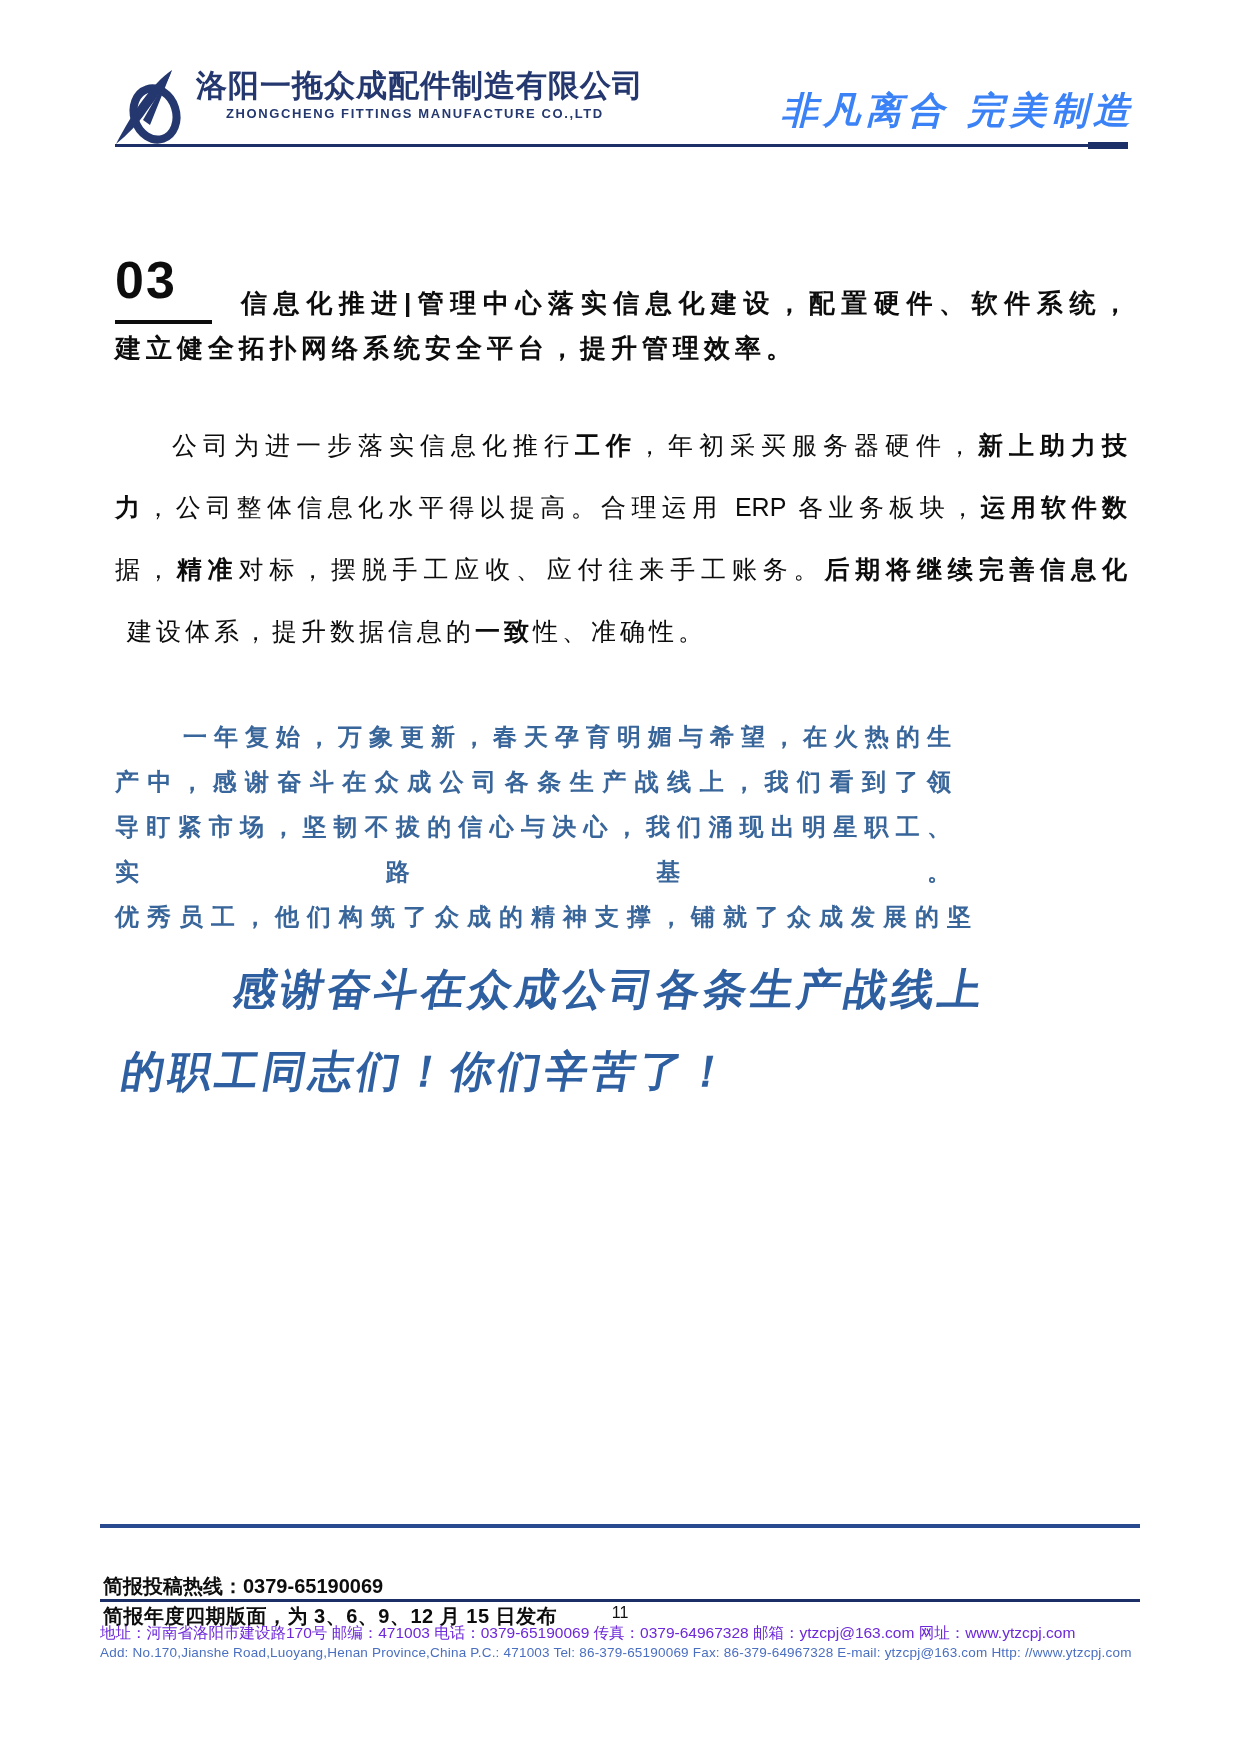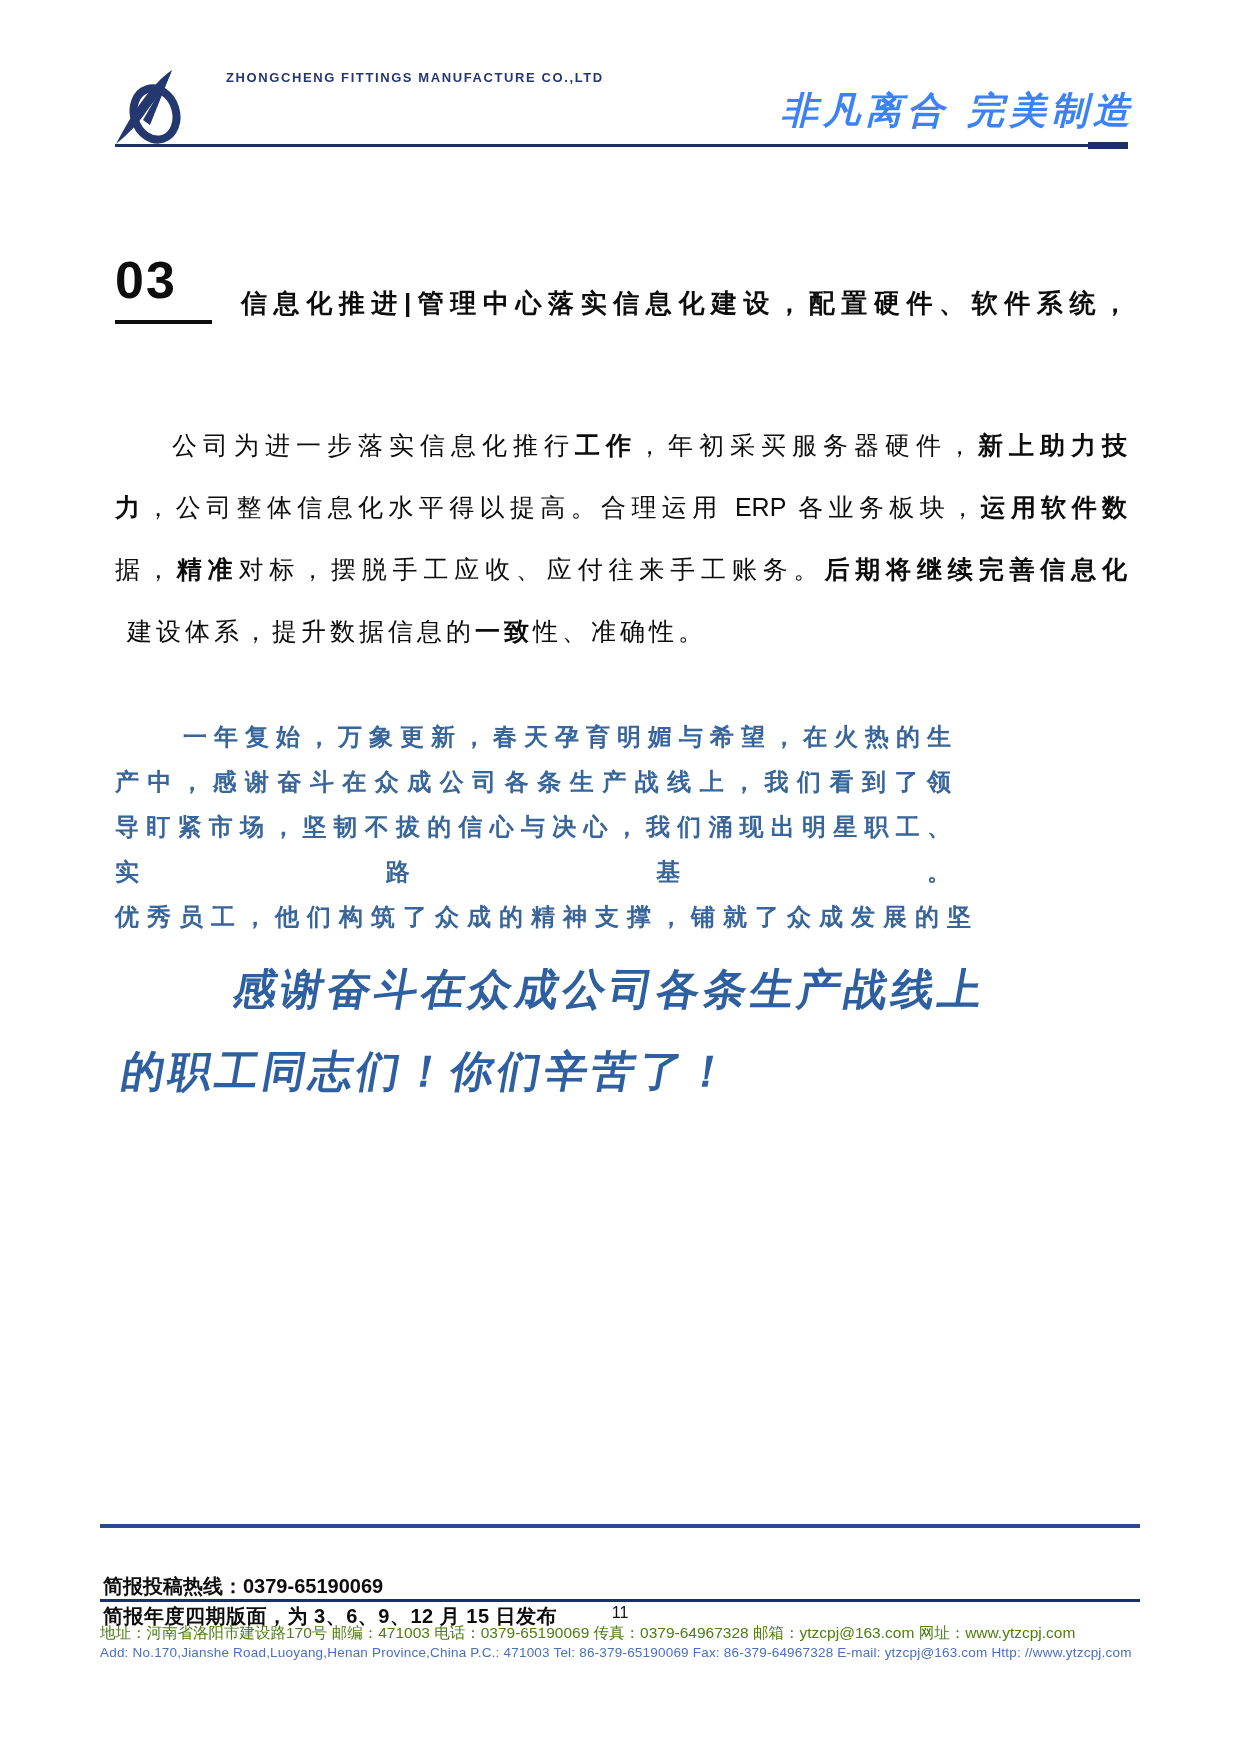--- a/index.html
+++ b/index.html
@@ -39,47 +39,49 @@
   
   .thanks{position:absolute;left:115px;top:948px;width:1013px;color:#2e5fa0;font-weight:800;font-size:43px;line-height:82px;}
   .thanks .t-line{transform:skewX(-10deg);transform-origin:50% 100%;letter-spacing:4px;white-space:nowrap;}
   .thanks .t-line.first{padding-left:112px;}
   
   .foot-rule1{position:absolute;left:100px;top:1524px;width:1040px;height:4px;background:#2a4a8f;}
   .publish-info{position:absolute;left:103px;top:1603px;font-size:20px;font-weight:700;color:#0d0d0d;letter-spacing:0.5px;}
   .hotline{position:absolute;left:103px;top:1573px;font-size:20px;font-weight:700;color:#0d0d0d;}
   .foot-rule2{position:absolute;left:100px;top:1599px;width:1040px;height:3px;background:#1c2f66;}
   .page-num{position:absolute;left:0;top:1604px;width:1240px;text-align:center;font-size:16px;color:#111;}
-  .contact-cn{position:absolute;left:100px;top:1623px;width:1120px;font-size:15.5px;color:#4d7c0f;white-space:nowrap;}
+  .contact-cn{position:absolute;left:100px;top:1623px;width:1120px;font-size:15.5px;color:#6d28d9;white-space:nowrap;}
   .contact-en{position:absolute;left:100px;top:1645px;width:1120px;font-size:13.5px;color:#4a6fc0;white-space:nowrap;letter-spacing:0.2px;}
 </style>
 </head>
 <body>
 
 <div class="page">
 
   <div class="logo-wrap">
     <svg width="76" height="78" viewBox="0 0 76 78">
       <ellipse cx="43" cy="46" rx="21" ry="26" fill="none" stroke="#24386f" stroke-width="8" transform="rotate(-18 43 46)"></ellipse>
       <path d="M60 2 C40 16 22 42 4 76 C15 67 26 56 34 44 C46 28 56 14 60 2 Z" fill="#24386f"></path>
       <path d="M60 2 L31 52 L38 57 Z" fill="#24386f"></path>
     </svg>
     <div class="logo-text">
+      <div class="company-cn">洛阳一拖众成配件制造有限公司</div>
       <div class="company-en">ZHONGCHENG FITTINGS MANUFACTURE CO.,LTD</div>
     </div>
   </div>
   <div class="slogan">非凡离合 完美制造</div>
   <div class="header-rule">
     <div class="header-rule-thick"></div>
   </div>
 
   <div class="sec-num">03</div>
   <div class="sec-num-rule"></div>
   <div class="sec-title">
     <div class="t1">信息化推进|管理中心落实信息化建设，配置硬件、软件系统，</div>
+    <div class="t2">建立健全拓扑网络系统安全平台，提升管理效率。</div>
   </div>
 
   <div class="body-par">
       <div class="body-line indent"><span>公司为进一步落实信息化推行</span><span class="bold">工作</span><span>，年初采买服务器硬件，</span><span class="bold">新上助力技</span></div>
       <div class="body-line"><span class="bold">力</span><span>，公司整体信息化水平得以提高。合理运用 ERP 各业务板块，</span><span class="bold">运用软件数</span></div>
       <div class="body-line"><span>据，</span><span class="bold">精准</span><span>对标，摆脱手工应收、应付往来手工账务。</span><span class="bold">后期将继续完善信息化</span></div>
       <div class="body-line"><span>建设体系，提升数据信息的</span><span class="bold">一致</span><span>性、准确性。</span></div>
     </div>
 
   <div class="blue-par">

